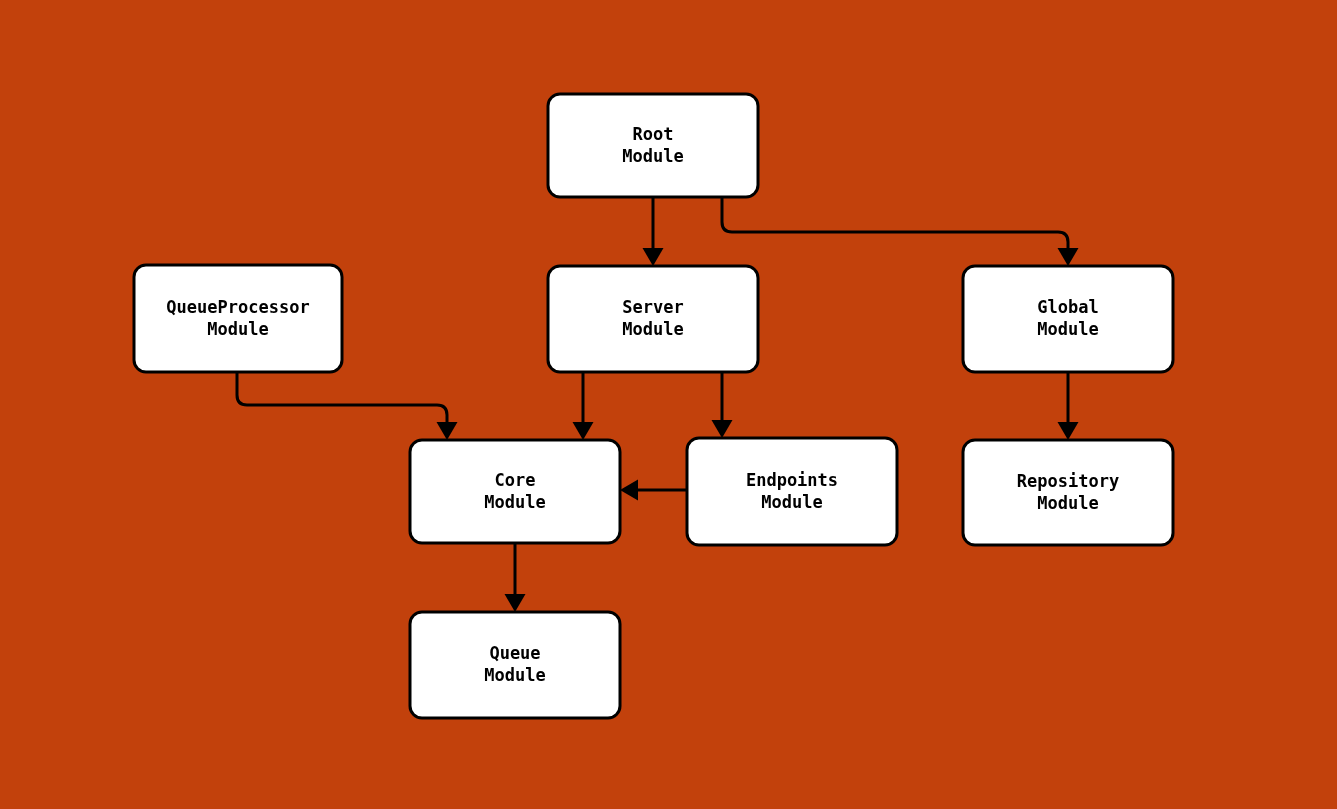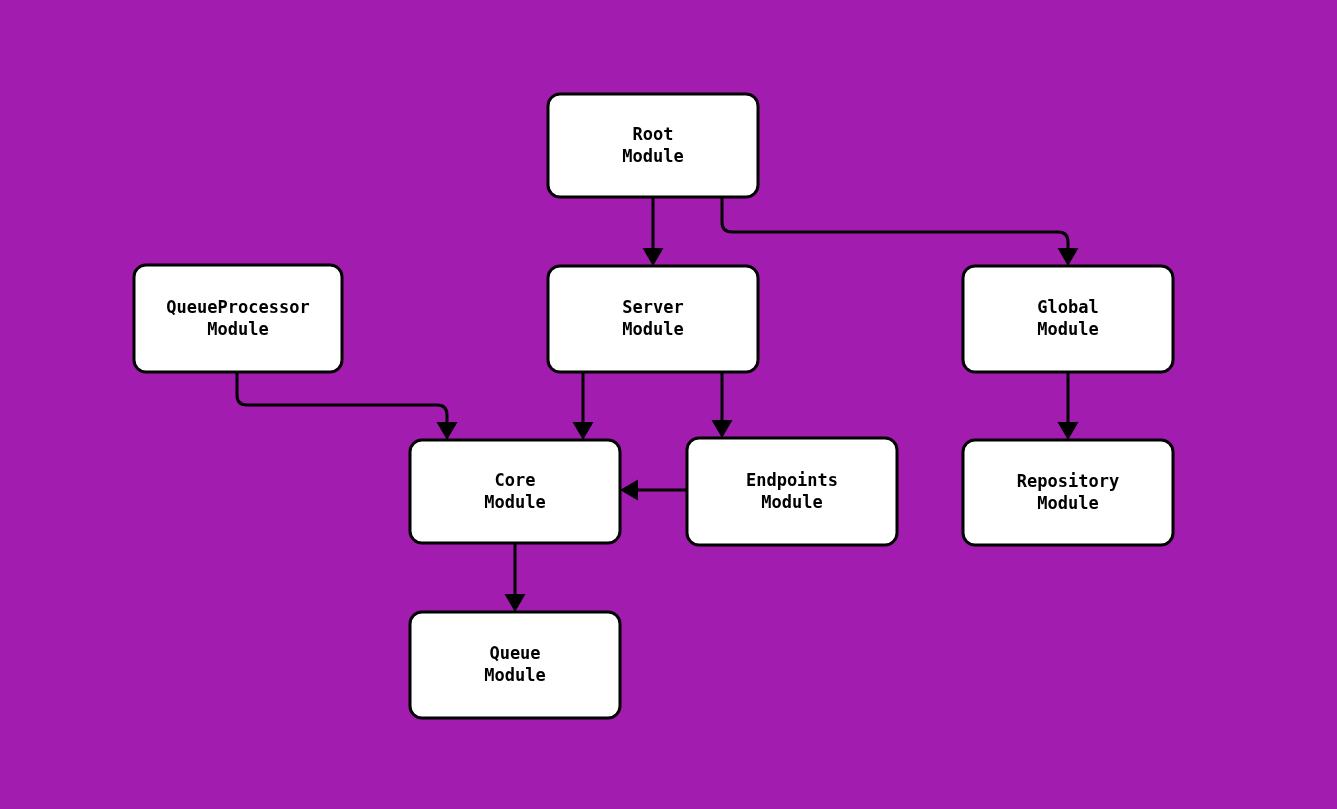--- a/index.html
+++ b/index.html
@@ -11,21 +11,21 @@
   body {
     width: 1337px;
     height: 809px;
     font-family: "DejaVu Sans Mono", monospace;
     overflow: hidden;
   }
   #diagram-root {
     position: relative;
     width: 1337px;
     height: 809px;
-    background: #a21caf;
+    background: #c2410c;
   }
   svg#diagram-svg {
     display: block;
     width: 1337px;
     height: 809px;
   }
   .node-box {
     fill: #ffffff;
     stroke: #000000;
     stroke-width: 3;

